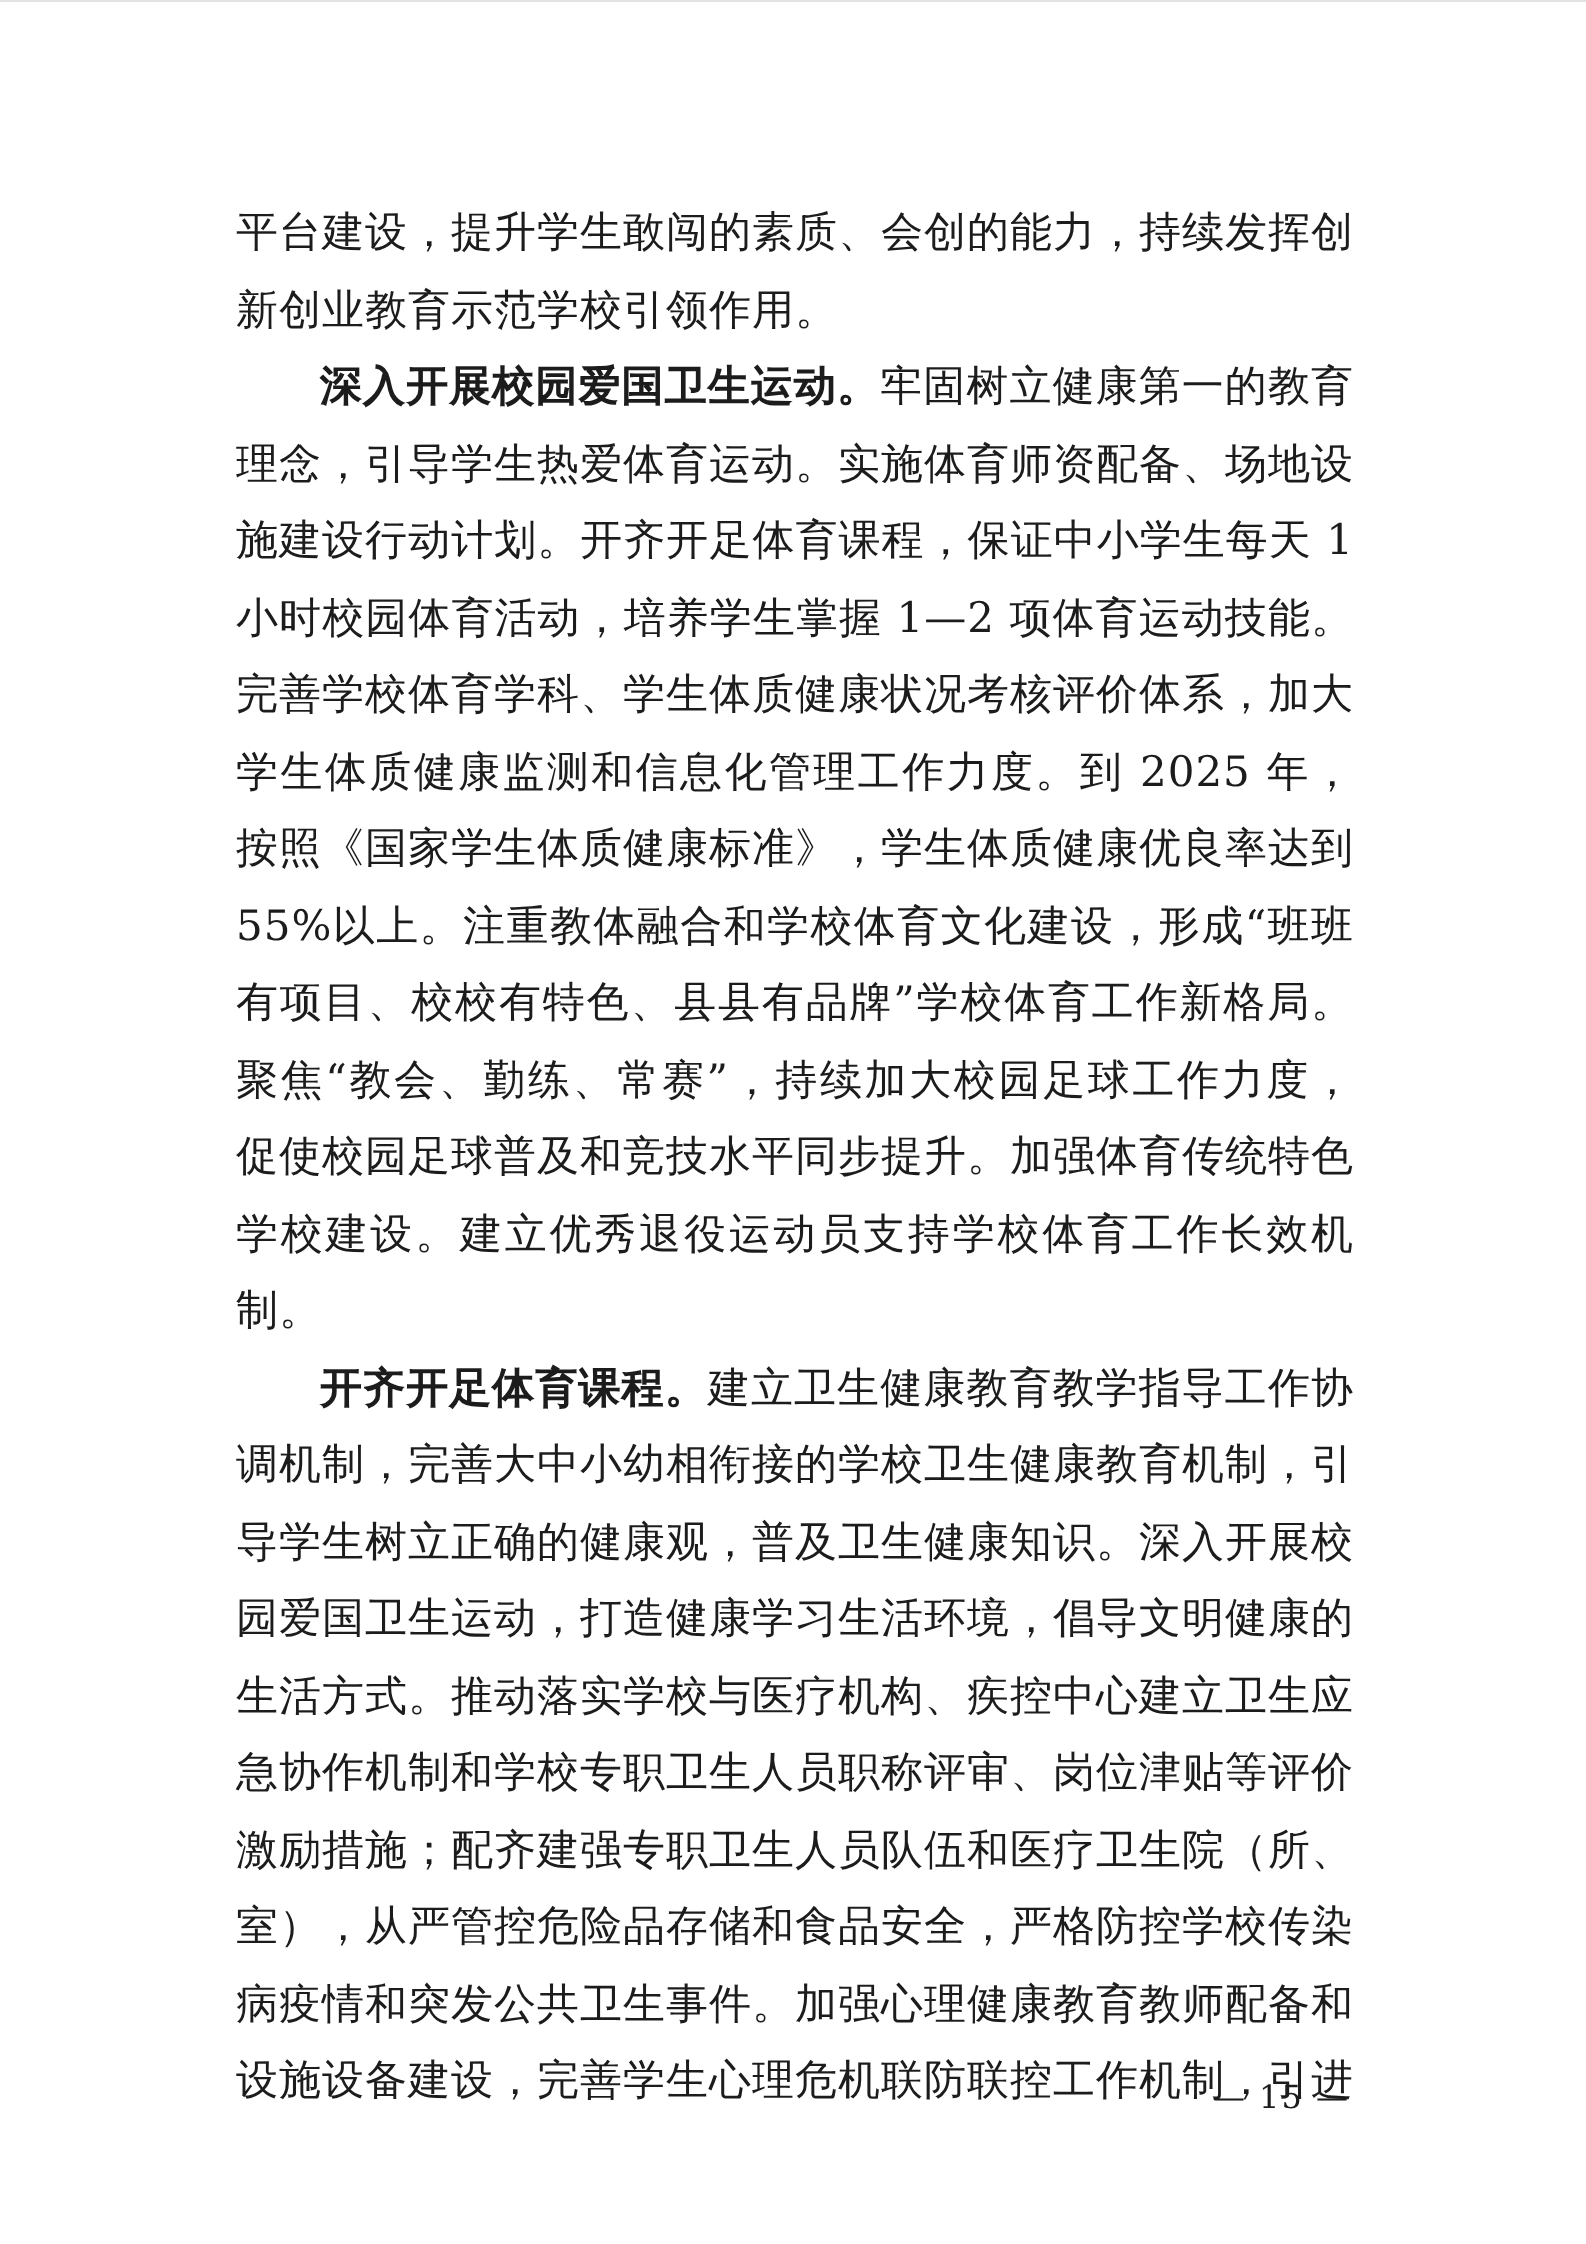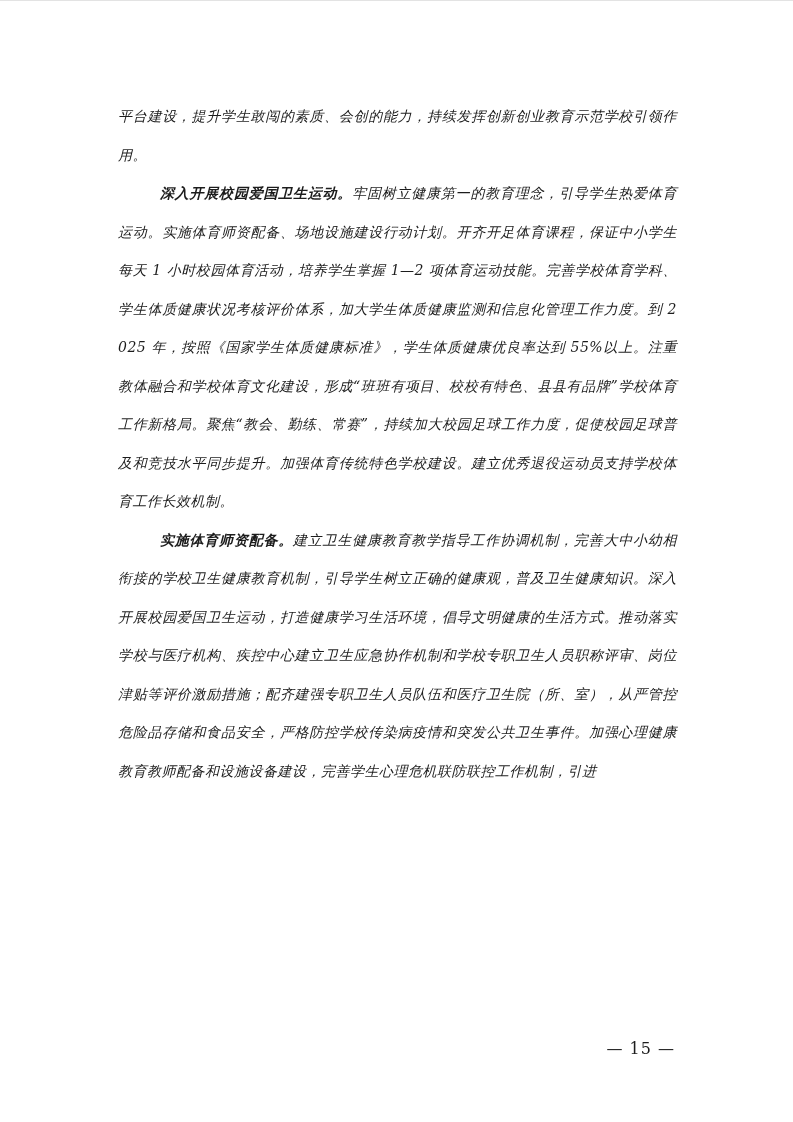--- a/index.html
+++ b/index.html
@@ -16,27 +16,26 @@
     color: #1c1c1c;
     overflow: hidden;
     box-sizing: border-box;
     border-top: 1px solid #e3e3e3; 
   }
   .content {
     position: absolute;
     left: 118px;
     top: 96px;
     width: 559px;
-    font-size: 14px;
+    font-size: 21px;
     line-height: 38.5px;
     letter-spacing: 0.5px;
     text-align: justify;
     text-justify: inter-ideograph;
     word-break: break-all;
-    font-style: italic;
   }
   p.para {
     margin: 0;
     padding: 0;
   }
   p.para.indent {
     text-indent: 42px; 
   }
   .lead {
     font-weight: 700;
@@ -55,18 +54,18 @@
 </head>
 <body>
 
 <div class="page">
   <div class="content">
 
     <p class="para"><span>平台建设，提升学生敢闯的素质、会创的能力，持续发挥创新创业教育示范学校引领作用。</span></p>
 
     <p class="para indent"><span class="lead">深入开展校园爱国卫生运动。</span><span>牢固树立健康第一的教育理念，引导学生热爱体育运动。实施体育师资配备、场地设施建设行动计划。开齐开足体育课程，保证中小学生每天 1 小时校园体育活动，培养学生掌握 1—2 项体育运动技能。完善学校体育学科、学生体质健康状况考核评价体系，加大学生体质健康监测和信息化管理工作力度。到 2025 年，按照《国家学生体质健康标准》，学生体质健康优良率达到 55%以上。注重教体融合和学校体育文化建设，形成“班班有项目、校校有特色、县县有品牌”学校体育工作新格局。聚焦“教会、勤练、常赛”，持续加大校园足球工作力度，促使校园足球普及和竞技水平同步提升。加强体育传统特色学校建设。建立优秀退役运动员支持学校体育工作长效机制。</span></p>
 
-    <p class="para indent"><span class="lead">实施体育师资配备。</span><span>建立卫生健康教育教学指导工作协调机制，完善大中小幼相衔接的学校卫生健康教育机制，引导学生树立正确的健康观，普及卫生健康知识。深入开展校园爱国卫生运动，打造健康学习生活环境，倡导文明健康的生活方式。推动落实学校与医疗机构、疾控中心建立卫生应急协作机制和学校专职卫生人员职称评审、岗位津贴等评价激励措施；配齐建强专职卫生人员队伍和医疗卫生院（所、室），从严管控危险品存储和食品安全，严格防控学校传染病疫情和突发公共卫生事件。加强心理健康教育教师配备和设施设备建设，完善学生心理危机联防联控工作机制，引进</span></p>
+    <p class="para indent"><span class="lead">开齐开足体育课程。</span><span>建立卫生健康教育教学指导工作协调机制，完善大中小幼相衔接的学校卫生健康教育机制，引导学生树立正确的健康观，普及卫生健康知识。深入开展校园爱国卫生运动，打造健康学习生活环境，倡导文明健康的生活方式。推动落实学校与医疗机构、疾控中心建立卫生应急协作机制和学校专职卫生人员职称评审、岗位津贴等评价激励措施；配齐建强专职卫生人员队伍和医疗卫生院（所、室），从严管控危险品存储和食品安全，严格防控学校传染病疫情和突发公共卫生事件。加强心理健康教育教师配备和设施设备建设，完善学生心理危机联防联控工作机制，引进</span></p>
 
   </div>
 
   <div class="page-number">— 15 —</div>
 </div>
 
 </body></html>

